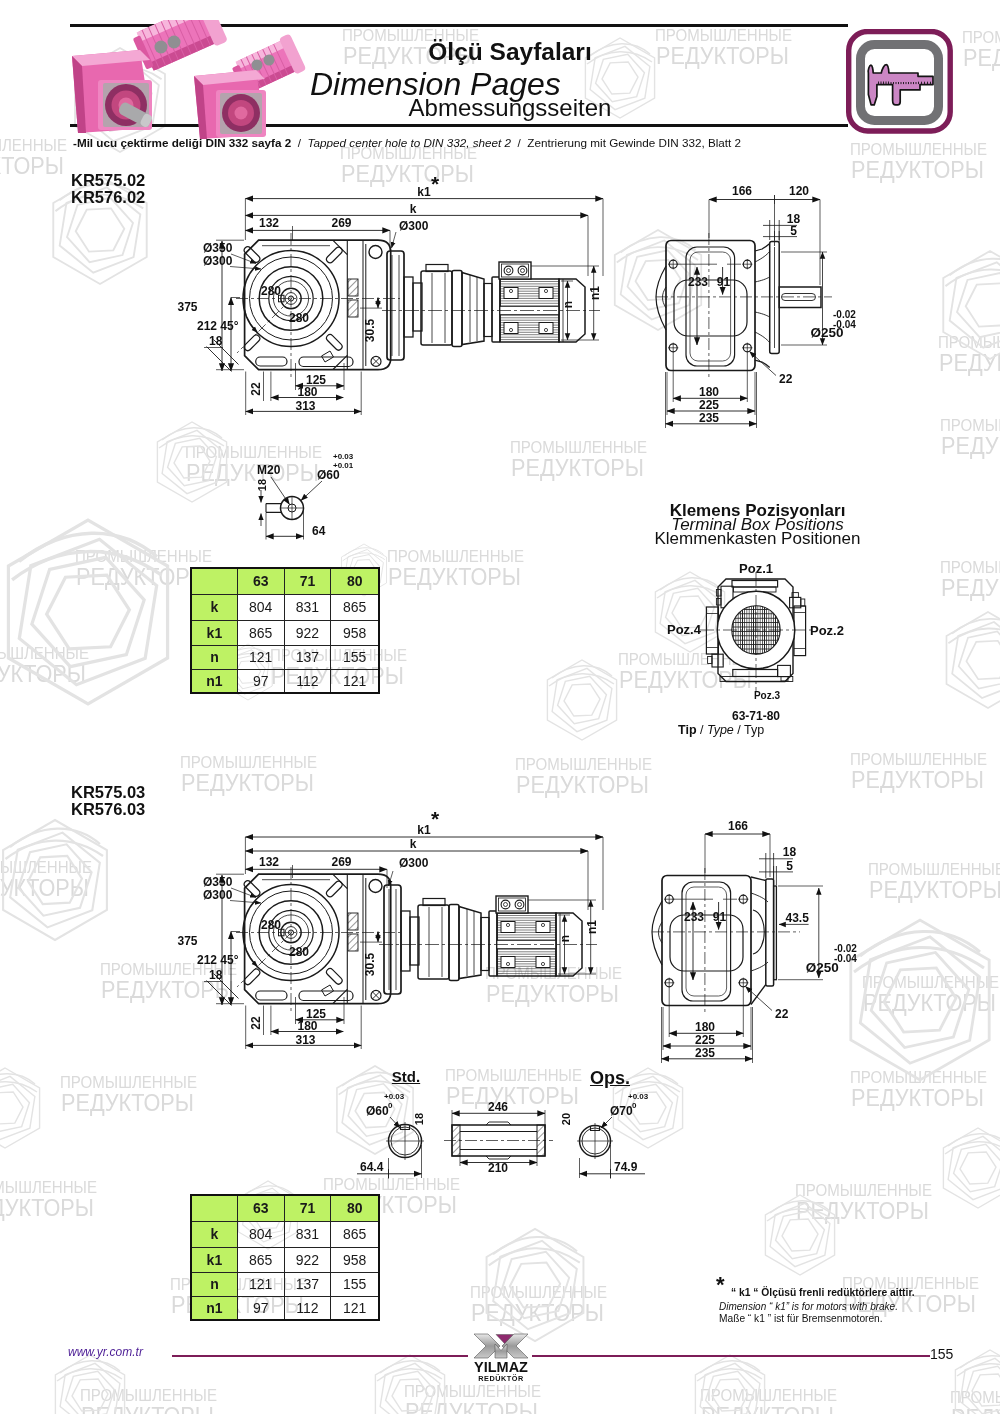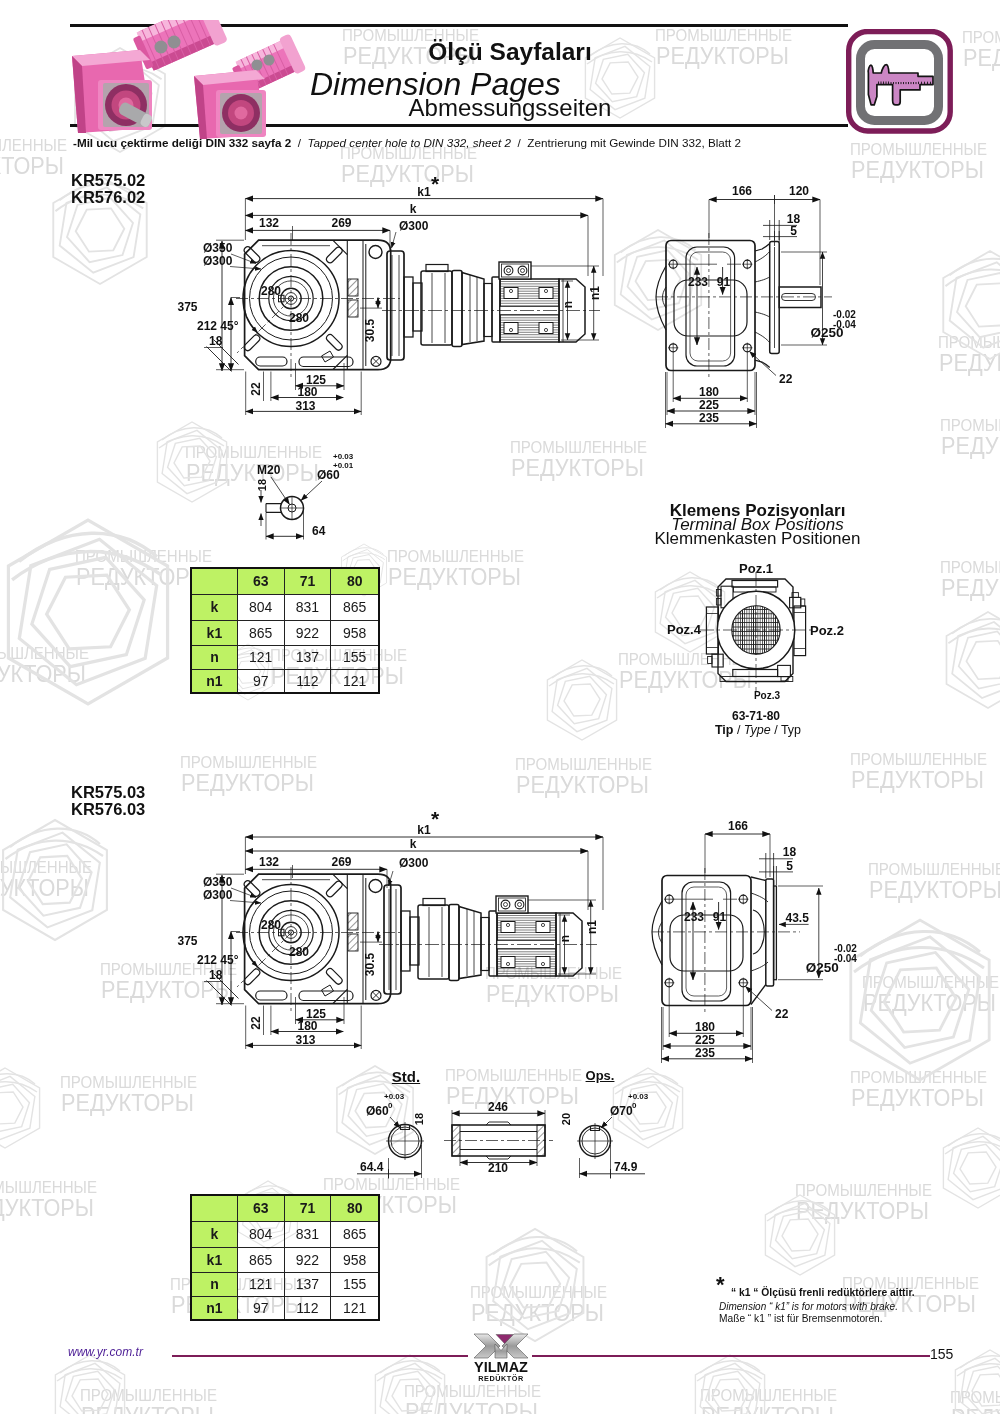--- a/index.html
+++ b/index.html
@@ -744,25 +744,25 @@
 <div class="abs" style="left:716px;top:561px;width:80px;text-align:center;font-size:13px;font-weight:bold;color:#111">Poz.1</div>
 
 <div class="abs" style="left:810px;top:623px;font-size:13px;font-weight:bold;color:#111">Poz.2</div>
 
 <div class="abs" style="left:700px;top:690px;width:80px;text-align:right;font-size:10px;font-weight:bold;color:#111">Poz.3</div>
 
 <div class="abs" style="left:667px;top:622px;font-size:13px;font-weight:bold;color:#111">Poz.4</div>
 
 <div class="abs" style="left:716px;top:709px;width:80px;text-align:center;font-size:12px;font-weight:bold;color:#111">63-71-80</div>
 
-<div class="abs" style="left:678px;top:723px;width:160px;text-align:center;font-size:12.5px;color:#111"><b>Tip</b> / <i>Type</i> / Typ</div>
+<div class="abs" style="left:678px;top:723px;width:160px;text-align:left;font-size:12.5px;color:#111"><b>Tip</b> / <i>Type</i> / Typ</div>
 
 <div class="abs" style="left:376px;top:1068px;width:60px;text-align:center;font-size:15px;font-weight:bold;text-decoration:underline;color:#111">Std.</div>
 
-<div class="abs" style="left:570px;top:1068px;width:60px;text-align:center;font-size:13px;font-weight:bold;text-decoration:underline;color:#111">Ops.</div>
+<div class="abs" style="left:570px;top:1068px;width:60px;text-align:right;font-size:18px;font-weight:bold;text-decoration:underline;color:#111">Ops.</div>
 
 <div class="abs" style="left:716px;top:1272px;font-size:22px;font-weight:bold;color:#111">*</div>
 <div class="abs" style="left:731px;top:1287px;font-size:10.3px;font-weight:bold;color:#111">“ k1 “ Ölçüsü frenli redüktörlere aittir.</div>
 <div class="abs" style="left:719px;top:1301px;font-size:10px;font-style:italic;color:#111">Dimension “ k1” is for motors with brake.</div>
 <div class="abs" style="left:719px;top:1313px;font-size:10.2px;color:#111">Maße “ k1 ” ist für Bremsenmotoren.</div>
 
 <div class="abs" style="left:68px;top:1345px;font-size:12px;font-style:italic;color:#4c1d95">www.yr.com.tr</div>
 
 <div class="abs" style="left:172px;top:1355px;width:296px;height:2px;background:#7d1d58"></div>
 

